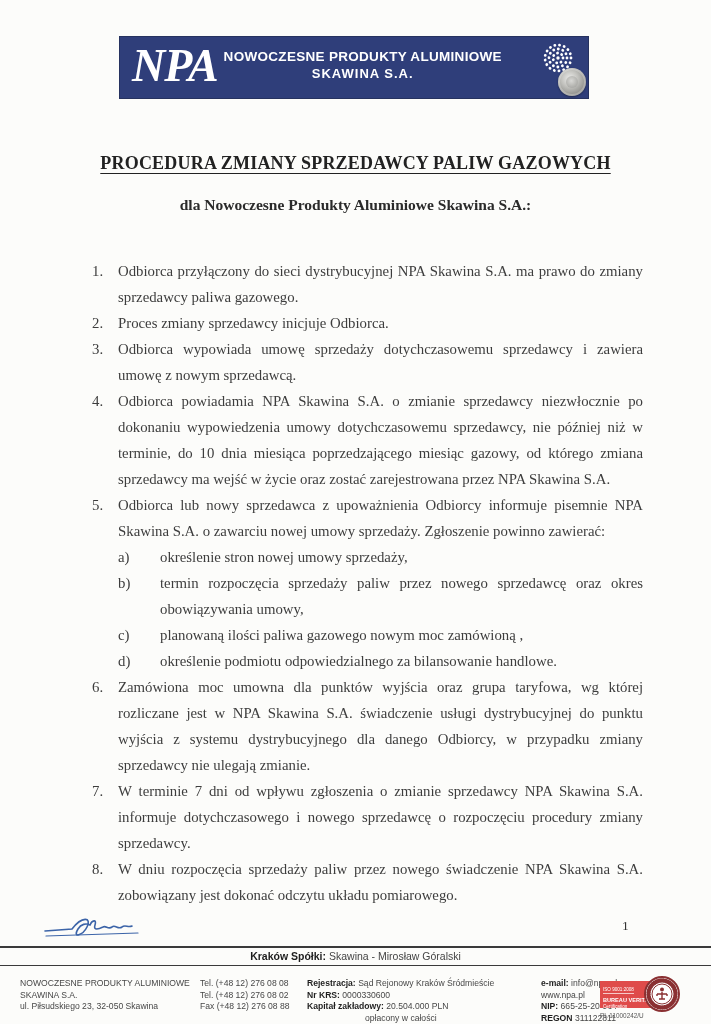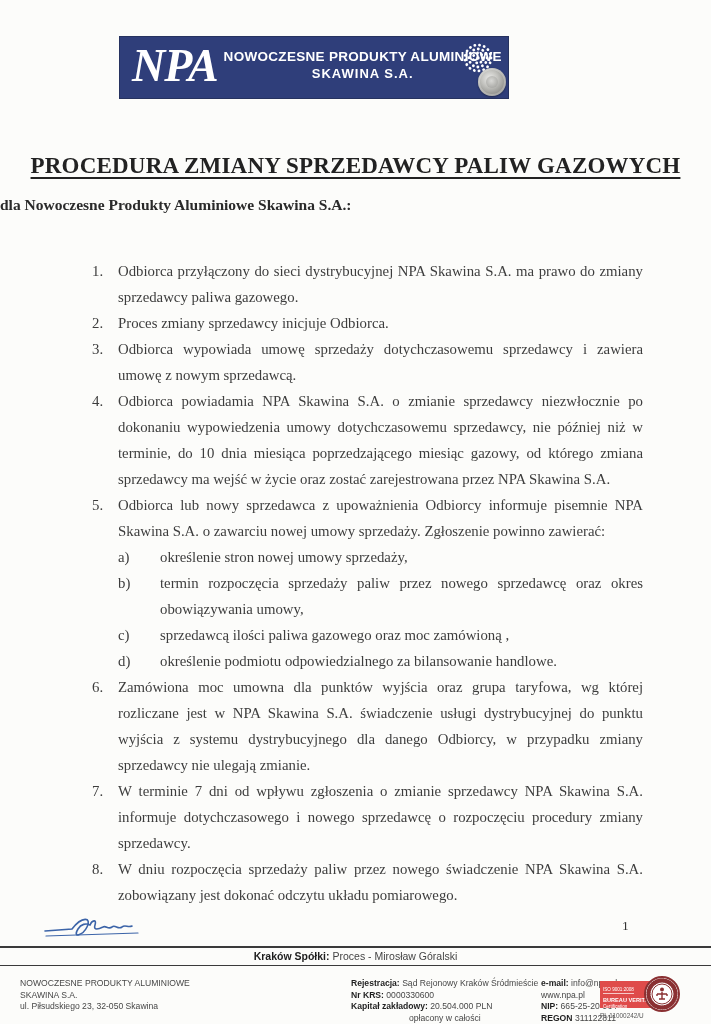--- a/index.html
+++ b/index.html
@@ -1,57 +1,57 @@
 <!DOCTYPE html>
 <html><head>
 <meta charset="utf-8">
 <style>
   html,body{margin:0;padding:0;}
   .page{position:relative;width:711px;height:1024px;background:#fcfcfa;overflow:hidden;
         font-family:"Liberation Serif",serif;color:#3d3d3d;}
   
-  .banner{position:absolute;left:120px;top:37px;width:388px;height:61px;background:#2f3e7a;
+  .banner{position:absolute;left:120px;top:37px;width:468px;height:61px;background:#2f3e7a;
           display:flex;align-items:center;box-shadow:0 0 0 1px #26325f;}
   .npa{font-family:"Liberation Serif",serif;font-style:italic;font-weight:bold;color:#fff;
        font-size:46px;line-height:1;padding:0 6px 4px 12px;letter-spacing:-1px;}
   .banner-text{color:#fff;font-family:"Liberation Sans",sans-serif;font-weight:bold;text-align:center;
                margin-top:-6px;}
   .banner-line1{font-size:13.5px;letter-spacing:.3px;}
   .banner-line2{font-size:13px;letter-spacing:1px;margin-top:2px;}
   .coil{position:absolute;right:14px;top:5px;}
   .disc{position:absolute;right:2px;top:31px;width:28px;height:28px;border-radius:50%;
         background:radial-gradient(circle at 42% 38%, #ececea 0%, #c2c2be 35%, #93938f 68%, #6c6c69 100%);
         box-shadow:inset 0 0 0 2px rgba(255,255,255,.25), 0 1px 2px rgba(0,0,0,.35);}
   .disc:after{content:"";position:absolute;left:8px;top:8px;width:12px;height:12px;border-radius:50%;
         background:radial-gradient(circle at 45% 40%, #d9d9d6, #9a9a96);}
   
   .title{position:absolute;top:153px;left:0;right:0;text-align:center;font-weight:bold;color:#222;
-         font-size:23px;text-decoration:underline;text-underline-offset:4px;letter-spacing:.2px;}
-  .subtitle{position:absolute;top:196px;left:0;right:0;text-align:left;font-weight:bold;color:#2a2a2a;
+         font-size:18px;text-decoration:underline;text-underline-offset:4px;letter-spacing:.2px;}
+  .subtitle{position:absolute;top:196px;left:0;right:0;text-align:center;font-weight:bold;color:#2a2a2a;
          font-size:15.5px;}
   
   .list{position:absolute;top:258px;left:92px;width:551px;font-size:14.8px;line-height:26px;}
   .li{display:flex;}
   .num{width:26px;flex:none;}
   .txt{flex:1;text-align:justify;}
   .sub{margin-left:26px;}
   .subnum{width:42px;flex:none;}
   
   .sig{position:absolute;left:42px;top:914px;}
   .pageno{position:absolute;left:622px;top:918px;font-size:13.5px;color:#333;}
   
   .board{position:absolute;left:0;right:0;top:946px;border-top:2px solid #3a3a3a;border-bottom:1px solid #3a3a3a;
          padding:2px 0 3px;text-align:center;font-family:"Liberation Sans",sans-serif;font-size:10.5px;color:#444;}
   .board b{color:#1d1d1d;}
   
   .footer{position:absolute;left:0;right:0;top:972px;height:52px;
           font-family:"Liberation Sans",sans-serif;font-size:8.6px;line-height:11.5px;color:#474747;}
   .fcol{position:absolute;top:6px;white-space:nowrap;}
   .fcol b{color:#1f1f1f;}
-  .c1{left:20px;} .c2{left:200px;} .c3{left:307px;margin-left:44px;} .c4{left:497px;margin-left:44px;} .c5{left:600px;top:9px;width:100px;}
+  .c1{left:20px;} .c2{left:200px;} .c3{left:307px;} .c4{left:497px;margin-left:44px;} .c5{left:600px;top:9px;width:100px;}
   .indent{padding-left:58px;}
   .badge{position:relative;width:62px;height:27px;background:#df4b4a;color:#fff;padding:2px 3px;
          box-sizing:border-box;}
   .badge .iso{font-size:4.6px;line-height:5.5px;border-bottom:.5px solid rgba(255,255,255,.7);
          display:inline-block;padding-bottom:.5px;}
   .badge .org{font-size:5.6px;font-weight:bold;line-height:7px;margin-top:2px;}
   .badge .org2{font-size:4.6px;line-height:5px;}
   .certnum{font-size:6.4px;color:#555;margin-top:2px;}
   .emblem{position:absolute;left:42px;top:-7px;}
 </style>
@@ -102,21 +102,21 @@
     <div class="li sub">
       <span class="subnum">a)</span>
       <span class="txt">określenie stron nowej umowy sprzedaży,</span>
     </div>
     <div class="li sub">
       <span class="subnum">b)</span>
       <span class="txt">termin rozpoczęcia sprzedaży paliw przez nowego sprzedawcę oraz okres obowiązywania umowy,</span>
     </div>
     <div class="li sub">
       <span class="subnum">c)</span>
-      <span class="txt">sprzedawcą ilości paliwa gazowego oraz moc zamówioną ,</span>
+      <span class="txt">planowaną ilości paliwa gazowego nowym moc zamówioną ,</span>
     </div>
     <div class="li sub">
       <span class="subnum">d)</span>
       <span class="txt">określenie podmiotu odpowiedzialnego za bilansowanie handlowe.</span>
     </div>
     <div class="li">
       <span class="num">6.</span>
       <span class="txt">Zamówiona moc umowna dla punktów wyjścia oraz grupa taryfowa, wg której rozliczane jest w  NPA Skawina S.A.  świadczenie usługi dystrybucyjnej do punktu wyjścia z systemu dystrybucyjnego dla danego Odbiorcy, w przypadku zmiany sprzedawcy nie ulegają zmianie.</span>
     </div>
     <div class="li">
@@ -132,28 +132,33 @@
   <svg class="sig" width="110" height="34" viewBox="0 0 110 34">
     <path d="M3 17 L30 15 C40 2 50 3 45 13 C41 21 30 25 36 15 C39 10 44 9 48 11
              C50 6 55 5 53 11 C51 17 57 15 61 13 C64 11 66 16 70 13 C73 10 76 16 80 13
              C83 10 86 14 90 12" fill="none" stroke="#3c64a8" stroke-width="1.6" stroke-linecap="round"></path>
     <path d="M4 22 L96 19" fill="none" stroke="#3c64a8" stroke-width="1.2" stroke-linecap="round"></path>
   </svg>
   <div class="pageno">1</div>
 
   <div class="board">
     <b>Kraków Spółki:</b>
-    <span>Proces - Mirosław Góralski</span>
+    <span>Skawina - Mirosław Góralski</span>
   </div>
 
   <div class="footer">
     <div class="fcol c1">
       <div>NOWOCZESNE PRODUKTY ALUMINIOWE</div>
       <div>SKAWINA S.A.</div>
       <div>ul. Piłsudskiego 23, 32-050 Skawina</div>
+    </div>
+    <div class="fcol c2">
+      <div>Tel. (+48 12) 276 08 08</div>
+      <div>Tel. (+48 12) 276 08 02</div>
+      <div>Fax (+48 12) 276 08 88</div>
     </div>
     <div class="fcol c3">
       <div>
         <b>Rejestracja:</b> <span>Sąd Rejonowy Kraków Śródmieście</span>
       </div>
       <div>
         <b>Nr KRS:</b> <span>0000330600</span>
       </div>
       <div>
         <b>Kapitał zakładowy:</b> <span>20.504.000 PLN</span>

